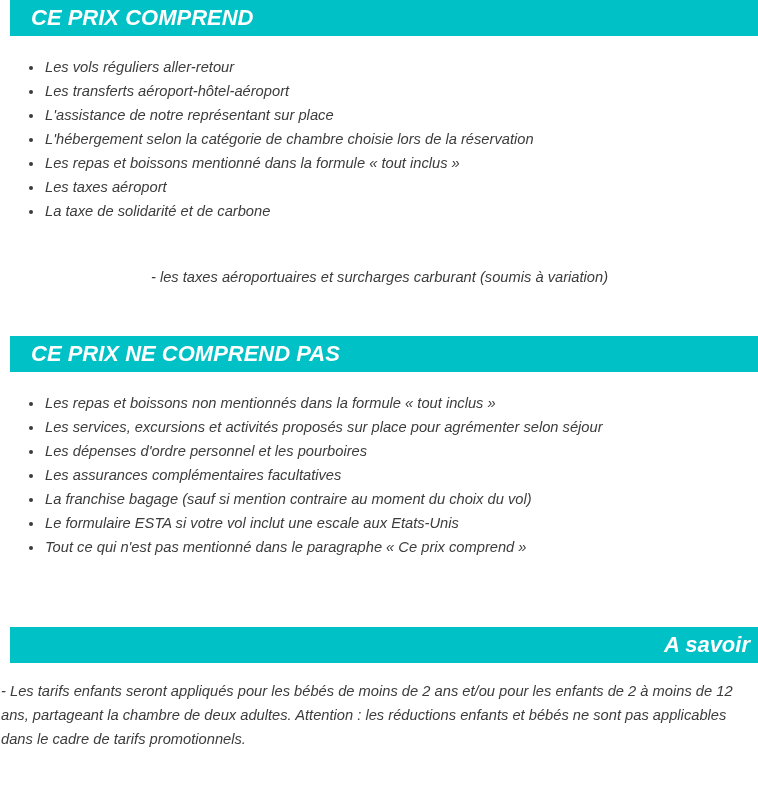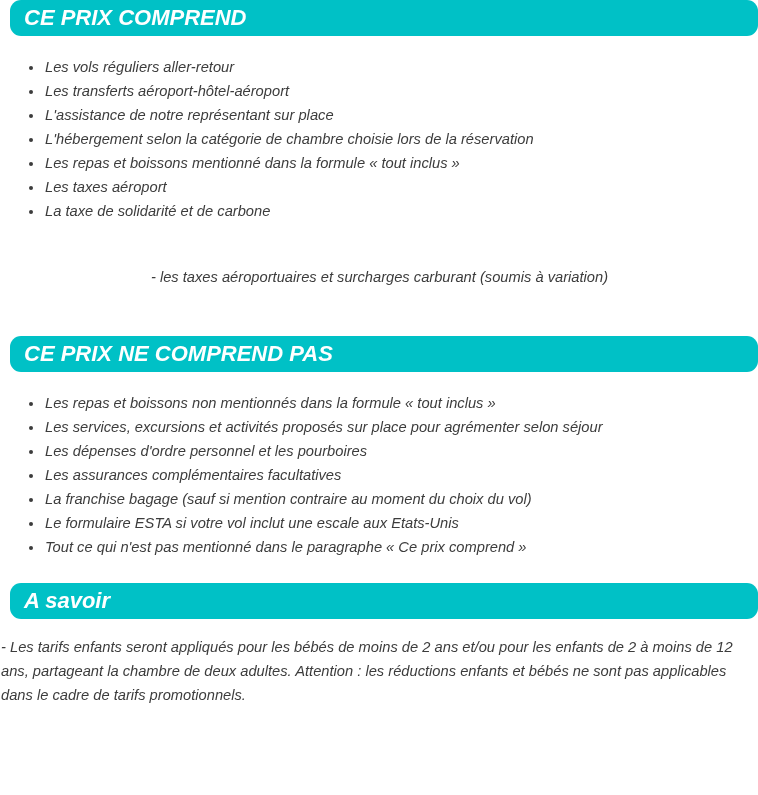--- a/index.html
+++ b/index.html
@@ -13,26 +13,25 @@
     color: #3c3c3c;
     -webkit-font-smoothing: antialiased;
   }
   .bar {
     background: #00c1c6;
     color: #ffffff;
     font-weight: 700;
     font-style: italic;
     font-size: 22px;
     line-height: 23px;
-    padding: 6px 8px 7px 14px;
+    padding: 6px 8px 7px 21px;
     margin: 0 0 0 10px;
-    border-radius: 11px;
   }
   section.sec2 .bar { margin-top: 47px; }
-  section.sec3 .bar { margin-top: 24px; }
+  section.sec3 .bar { margin-top: 68px; text-align: right; }
   .list {
     margin: 19px 0 0 0;
     padding: 0 12px 0 44px;
     list-style: disc;
     font-size: 14.7px;
     line-height: 24px;
   }
   .list li { padding-left: 1px; }
   .note {
     margin: 42px 0 0 1px;

